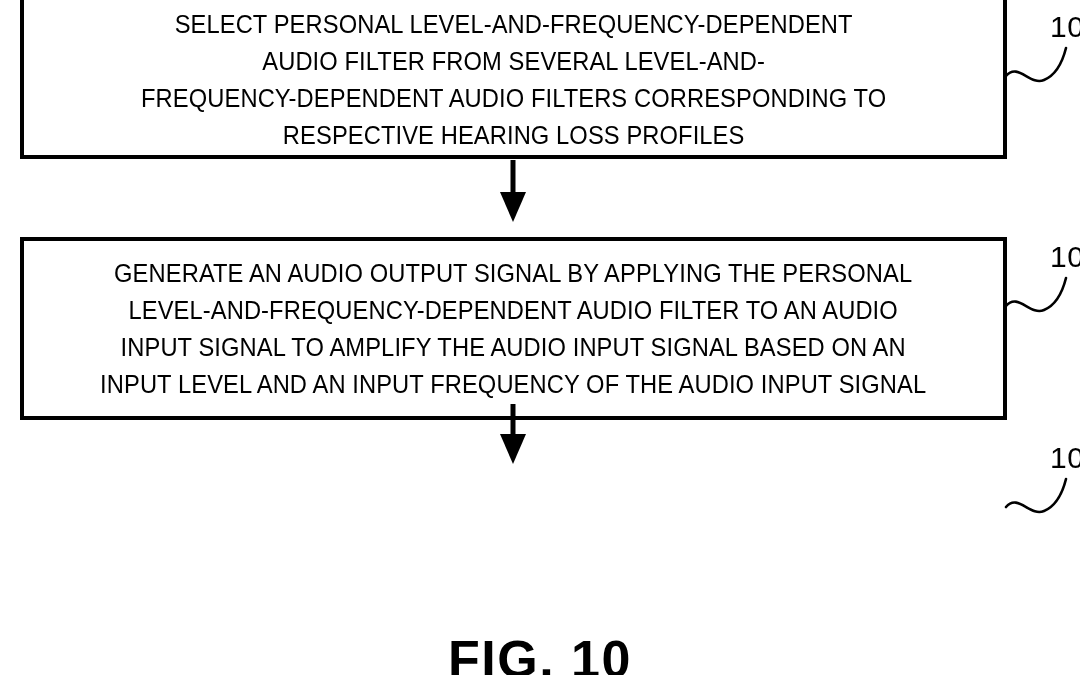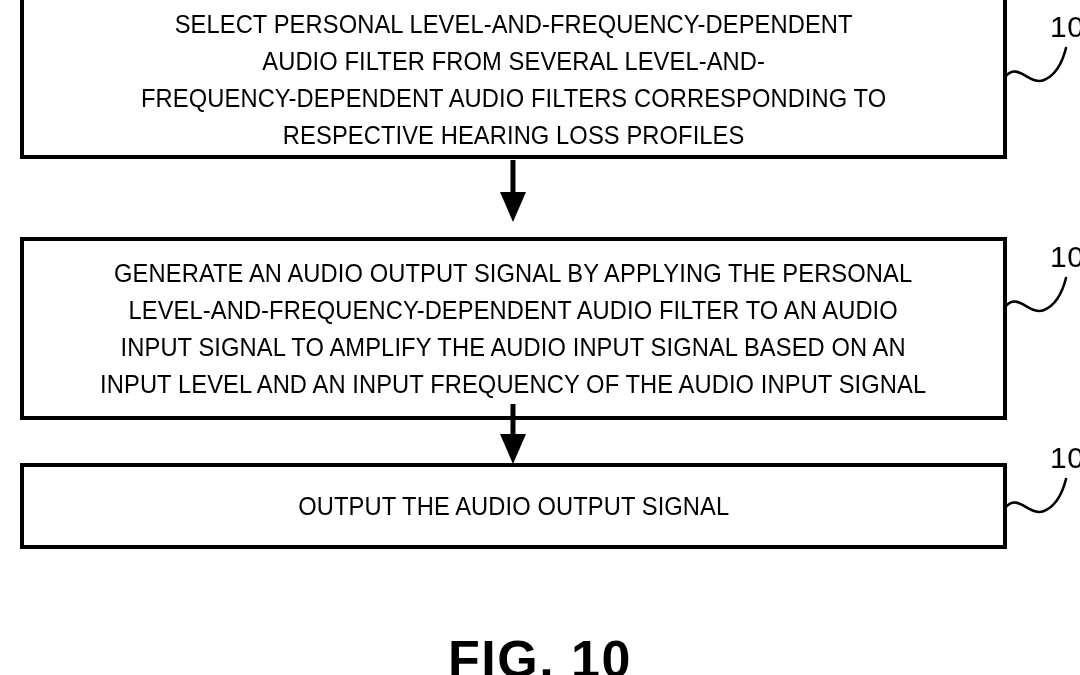--- a/index.html
+++ b/index.html
@@ -145,23 +145,20 @@
   <svg class="ref-leader" style="left:1004px; top:272px; width:76px; height:48px;" viewBox="0 0 76 48">
     <path d="M2,34 C14,20 26,44 40,38 C52,33 58,22 62,6" fill="none" stroke="#000000" stroke-width="2.6" stroke-linecap="round"></path>
   </svg>
   <div class="ref-numeral" style="left:1050px; top:242px;">10</div>
 
   <svg class="connector-arrow" style="width:1080px; height:675px;" viewBox="0 0 1080 675">
     <line x1="513" y1="404" x2="513" y2="447" stroke="#000000" stroke-width="5"></line>
     <polygon points="513,464 500,434 526,434" fill="#000000"></polygon>
   </svg>
 
-  <div class="proc-box" id="box-output-signal">
-    <div class="proc-text">OUTPUT THE AUDIO OUTPUT SIGNAL</div>
-  </div>
 
   <svg class="ref-leader" style="left:1004px; top:473px; width:76px; height:48px;" viewBox="0 0 76 48">
     <path d="M2,34 C14,20 26,44 40,38 C52,33 58,22 62,6" fill="none" stroke="#000000" stroke-width="2.6" stroke-linecap="round"></path>
   </svg>
   <div class="ref-numeral" style="left:1050px; top:443px;">10</div>
 
   <div id="figure-caption">FIG. 10</div>
 
 </div>
 

